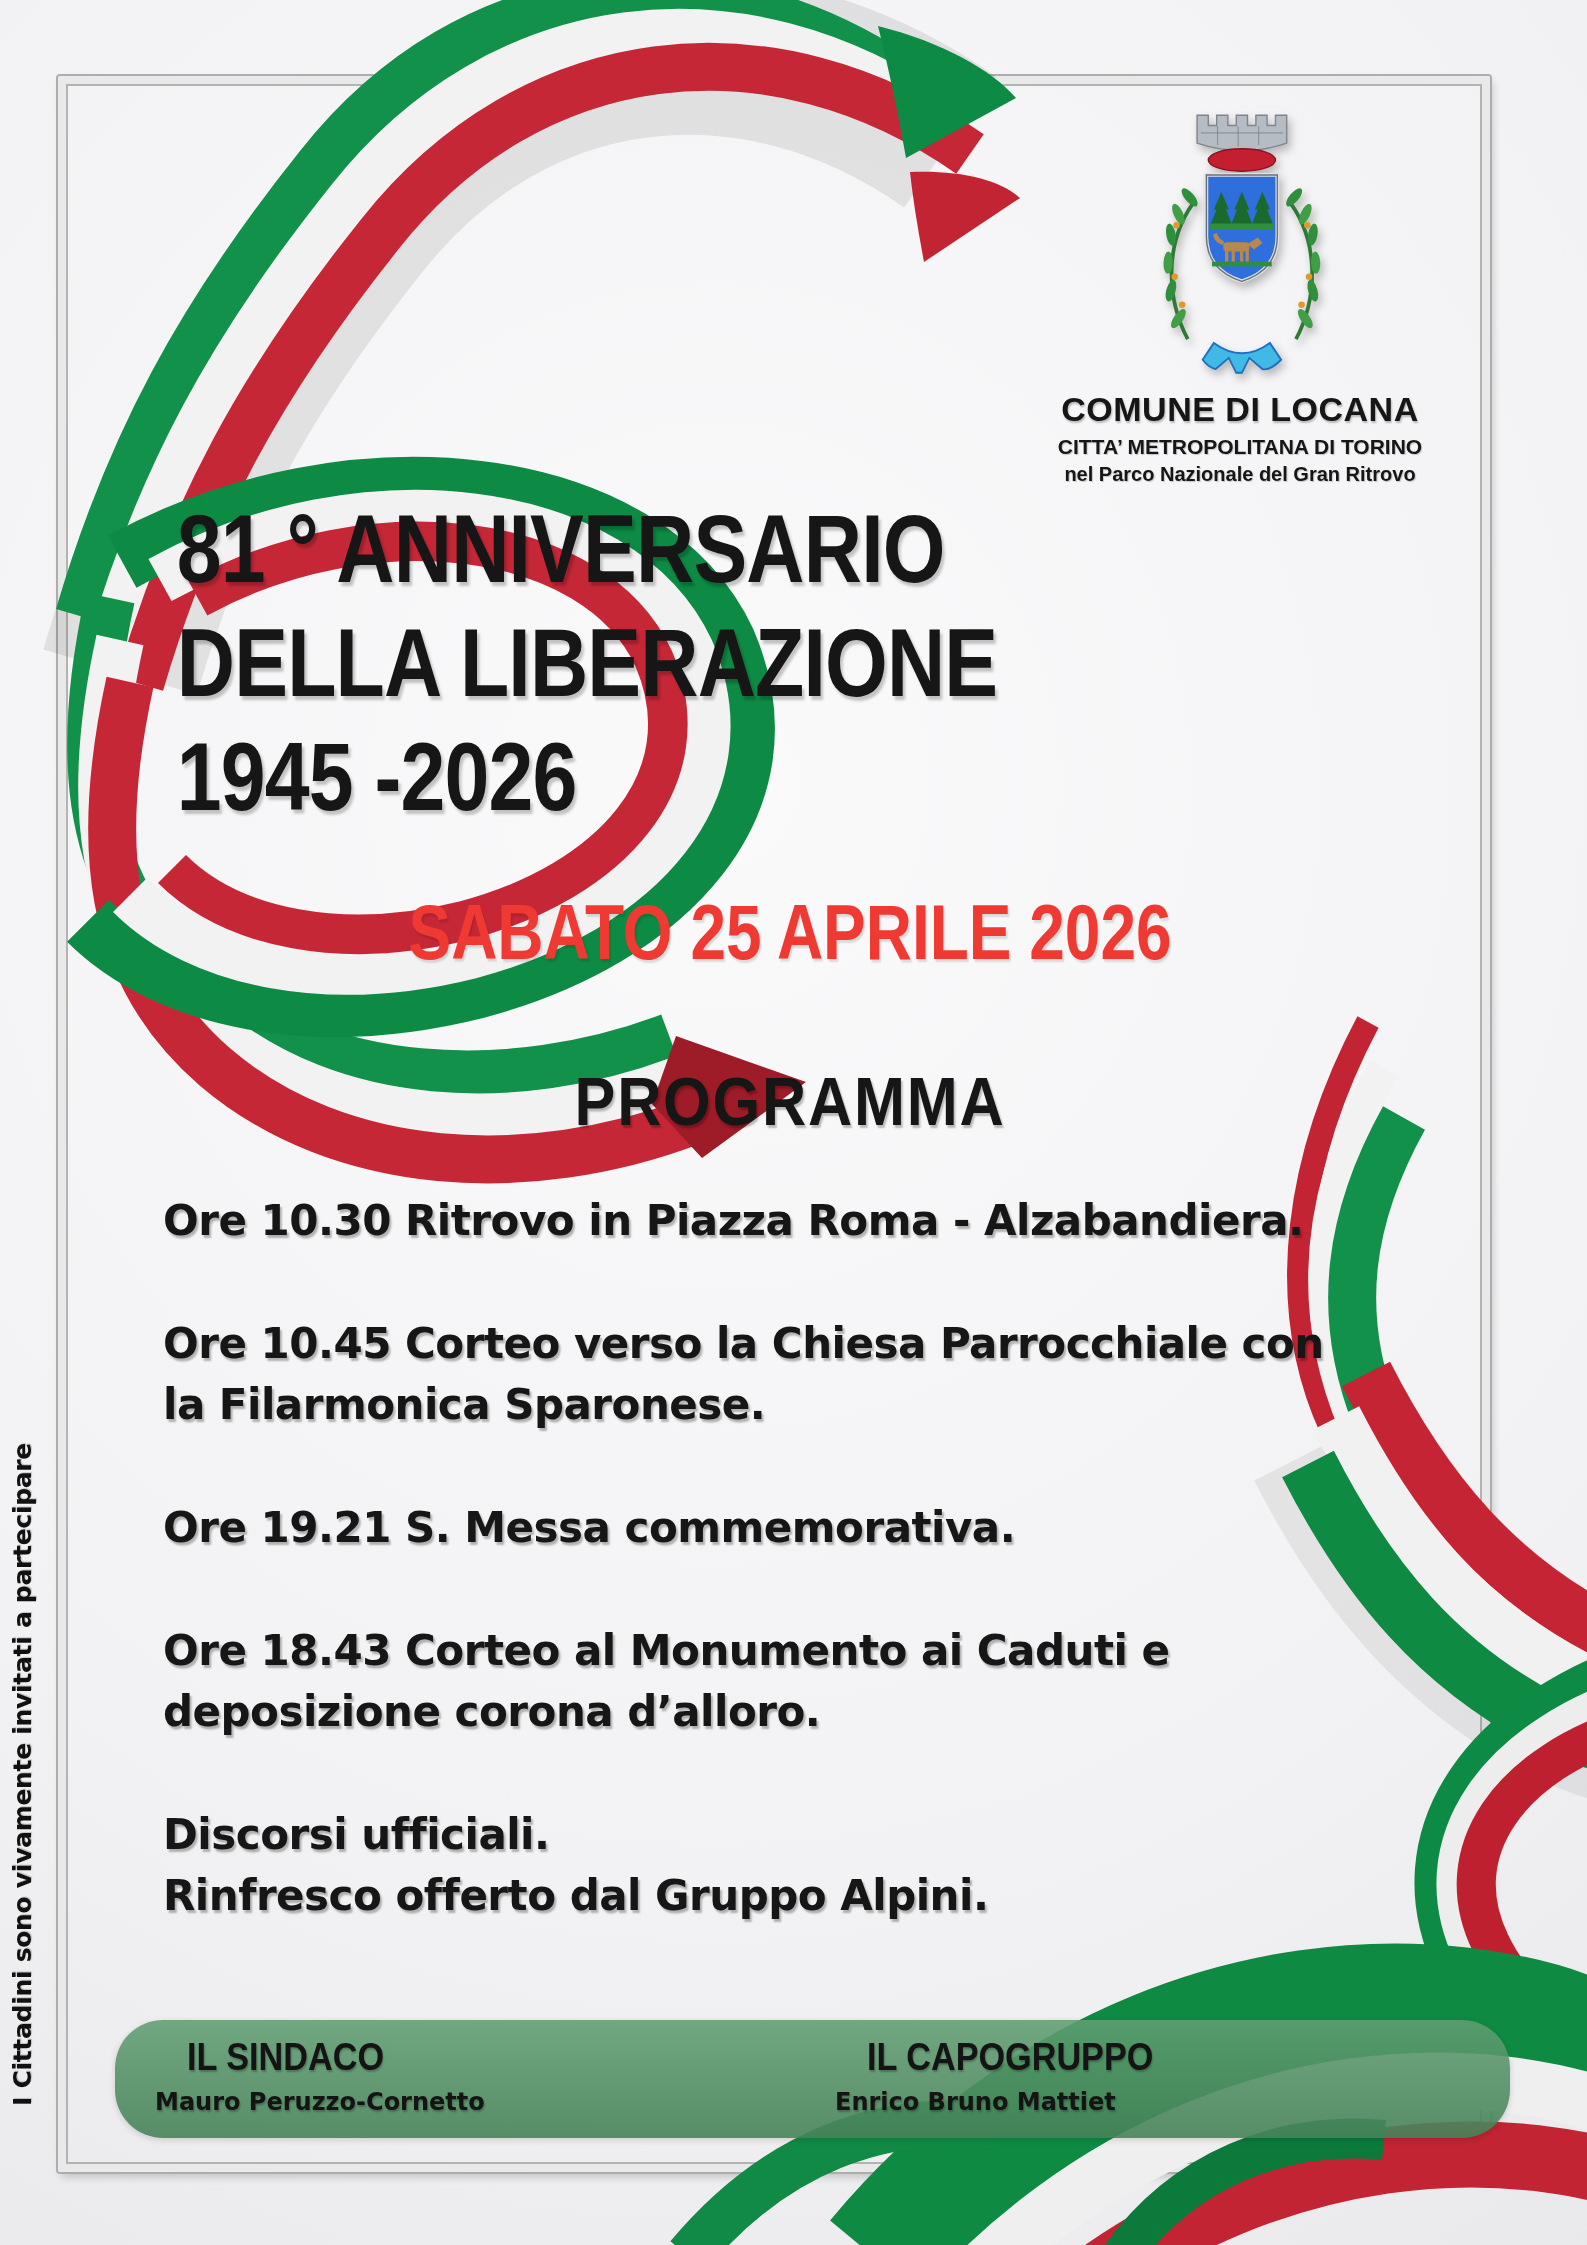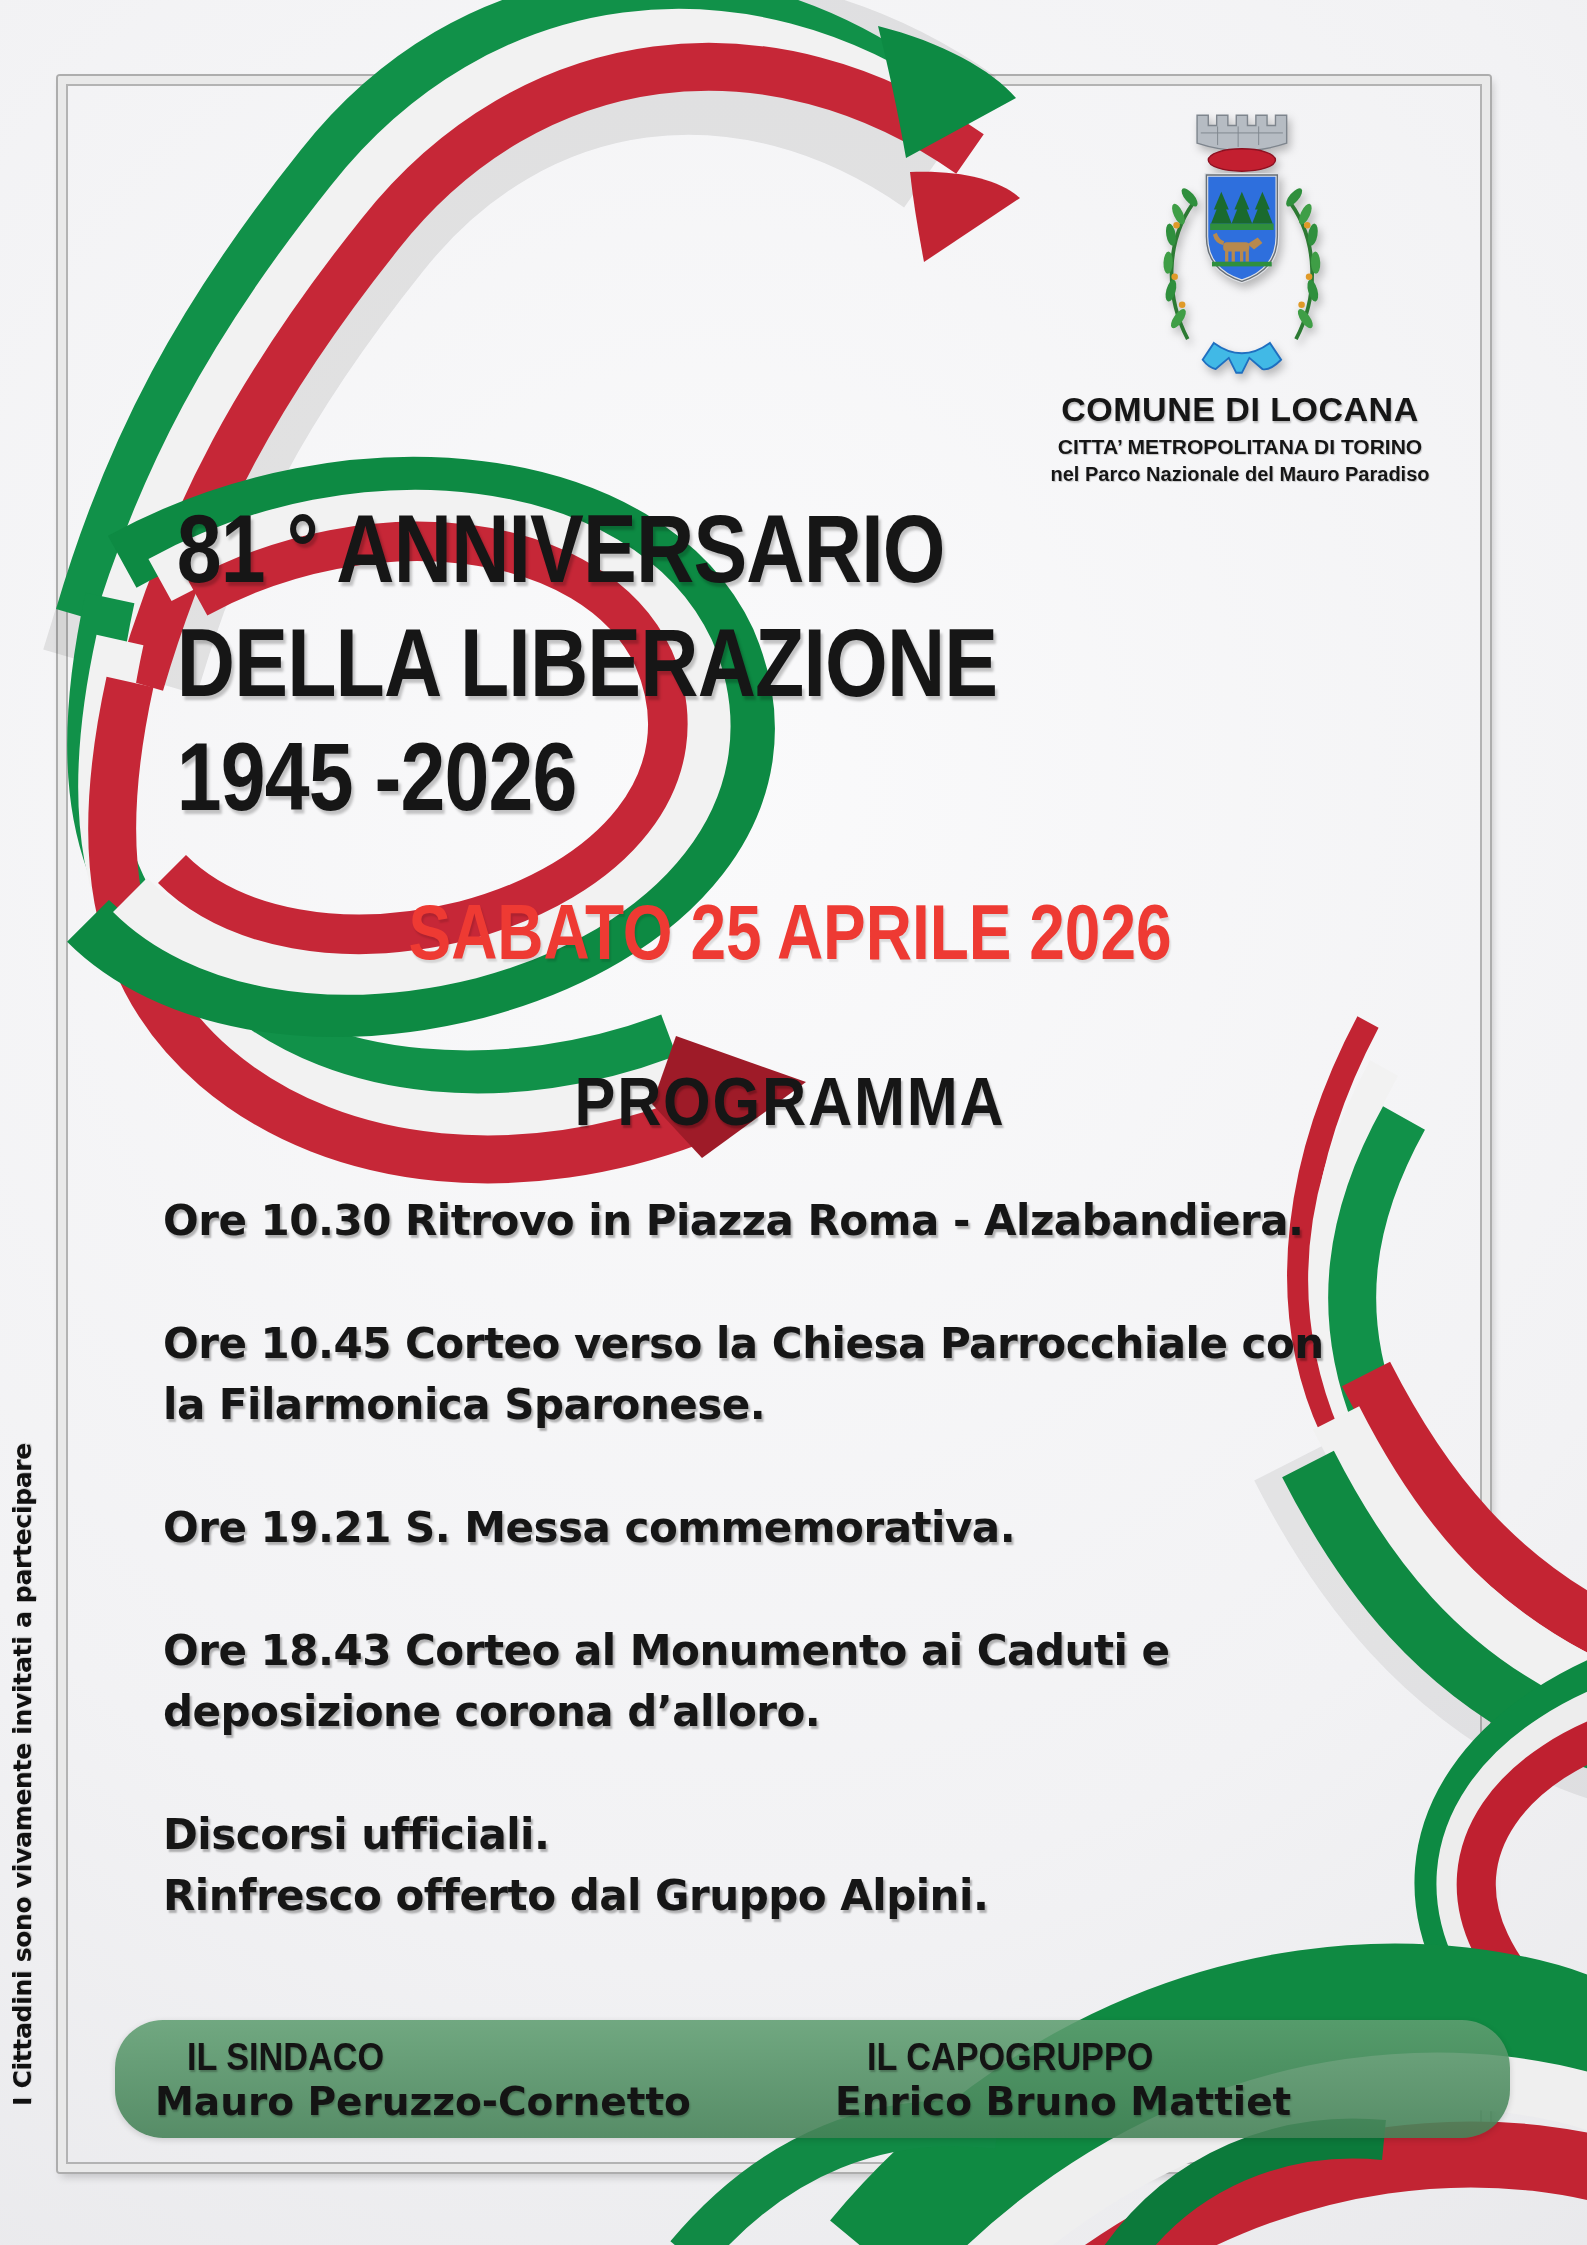--- a/index.html
+++ b/index.html
@@ -52,21 +52,21 @@
 
   .signature-bar { position: absolute; z-index: 3; top: 2020px; left: 115px; width: 1395px; height: 118px;
                    border-radius: 48px;
                    background: linear-gradient(180deg, rgba(95,158,113,0.88) 0%, rgba(70,130,88,0.9) 100%);
                    box-shadow: 0 2px 6px rgba(0,0,0,0.15); }
   .sig { position: absolute; top: 14px; width: 640px; color: #141414; }
   .sig-left  { left: 40px; }
   .sig-right { left: 720px; }
   .sig-role { font-size: 38px; font-weight: 800; transform: scaleX(0.9); line-height: 46px;
               text-shadow: 1px 2px 2px rgba(0,0,0,0.25); }
-  .sig-name { font-family: "DejaVu Sans", sans-serif; font-size: 39px; font-weight: 700; line-height: 44px;
+  .sig-name { font-family: "DejaVu Sans", sans-serif; font-size: 24px; font-weight: 700; line-height: 44px;
               text-shadow: 1px 2px 2px rgba(0,0,0,0.25); }
 
   .side-note { position: absolute; z-index: 4; left: 8px; top: 2106px;
                transform: rotate(-90deg); transform-origin: 0 0;
                width: 660px; font-family: "DejaVu Sans", sans-serif;
                font-size: 25px; font-weight: 700; letter-spacing: -0.3px; color: #111;
                text-shadow: 1px 1px 1px rgba(0,0,0,0.2); white-space: nowrap; }
 </style>
 </head>
 <body>
@@ -176,21 +176,21 @@
             <circle cx="40" cy="185" r="3.5" fill="#e09a28"></circle>
             <circle cx="42" cy="130" r="3.5" fill="#e09a28"></circle>
           </g>
         </g>
         <g>
           <path d="M82,256 q30,22 60,0 l12,18 q-12,12 -20,10 l-14,-12 -8,16 h-6 l-8,-16 -14,12 q-8,-2 -14,-10 Z" fill="#41b9e6" stroke="#1f6fc0" stroke-width="2"></path>
         </g>
       </svg>
       <div class="muni">COMUNE DI LOCANA</div>
       <div class="muni2">CITTA’ METROPOLITANA DI TORINO</div>
-      <div class="muni3">nel Parco Nazionale del Mauro Paradiso</div>
+      <div class="muni3">nel Parco Nazionale del Gran Ritrovo</div>
     </div>
 
     <div class="title-block">
       <div class="title-line cond">81 ° ANNIVERSARIO</div>
       <div class="title-line cond">DELLA LIBERAZIONE</div>
       <div class="title-line cond">1945 -2026</div>
     </div>
 
     <div class="date-line">SABATO 25 APRILE 2026</div>
 

